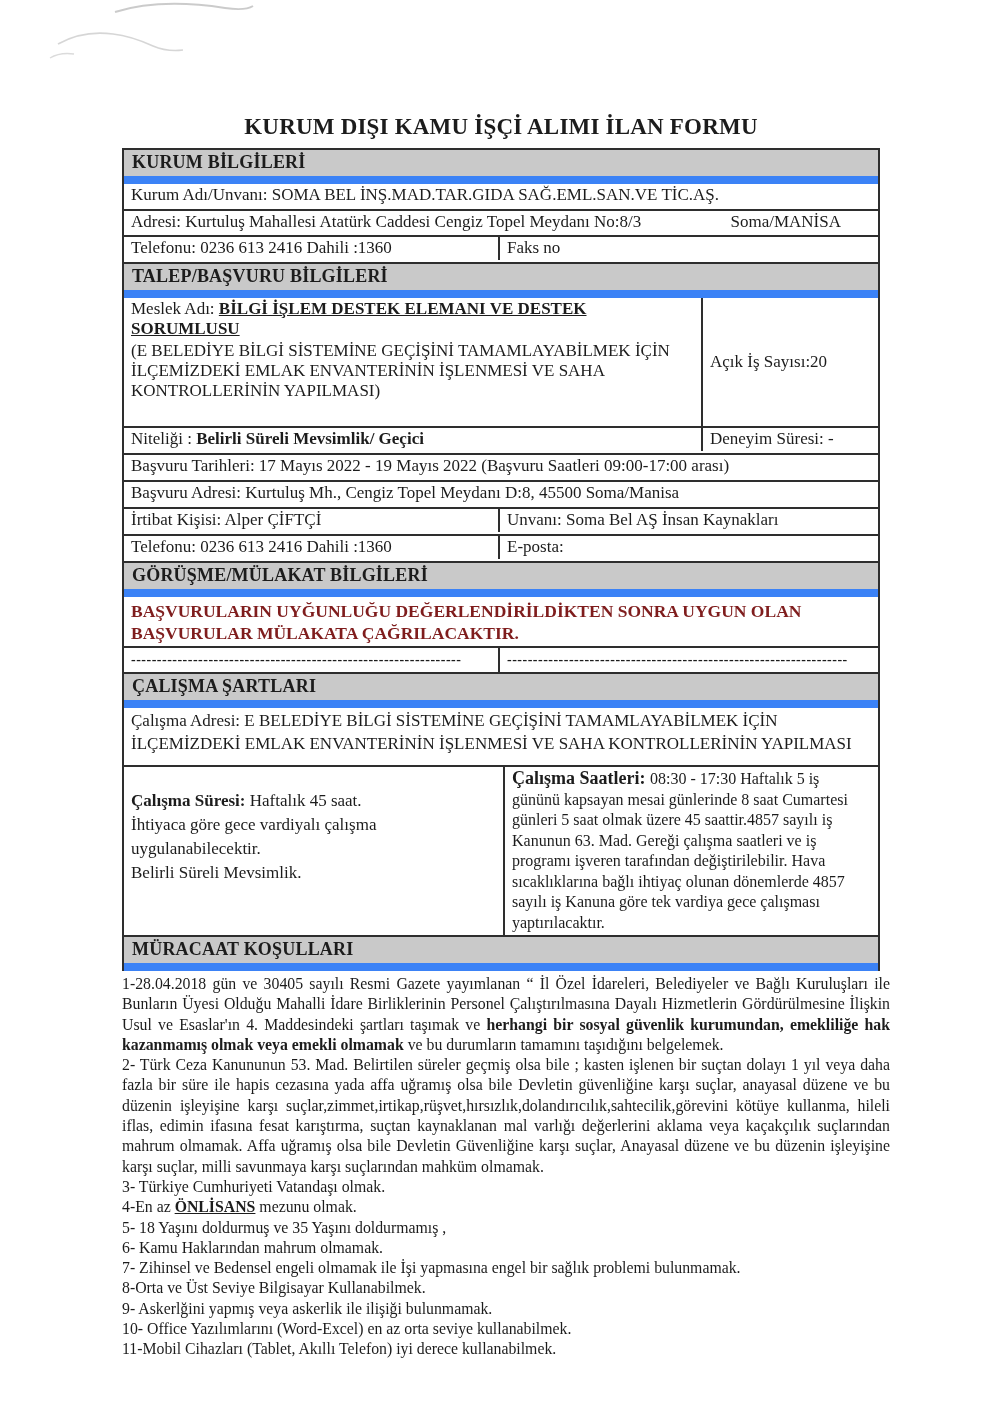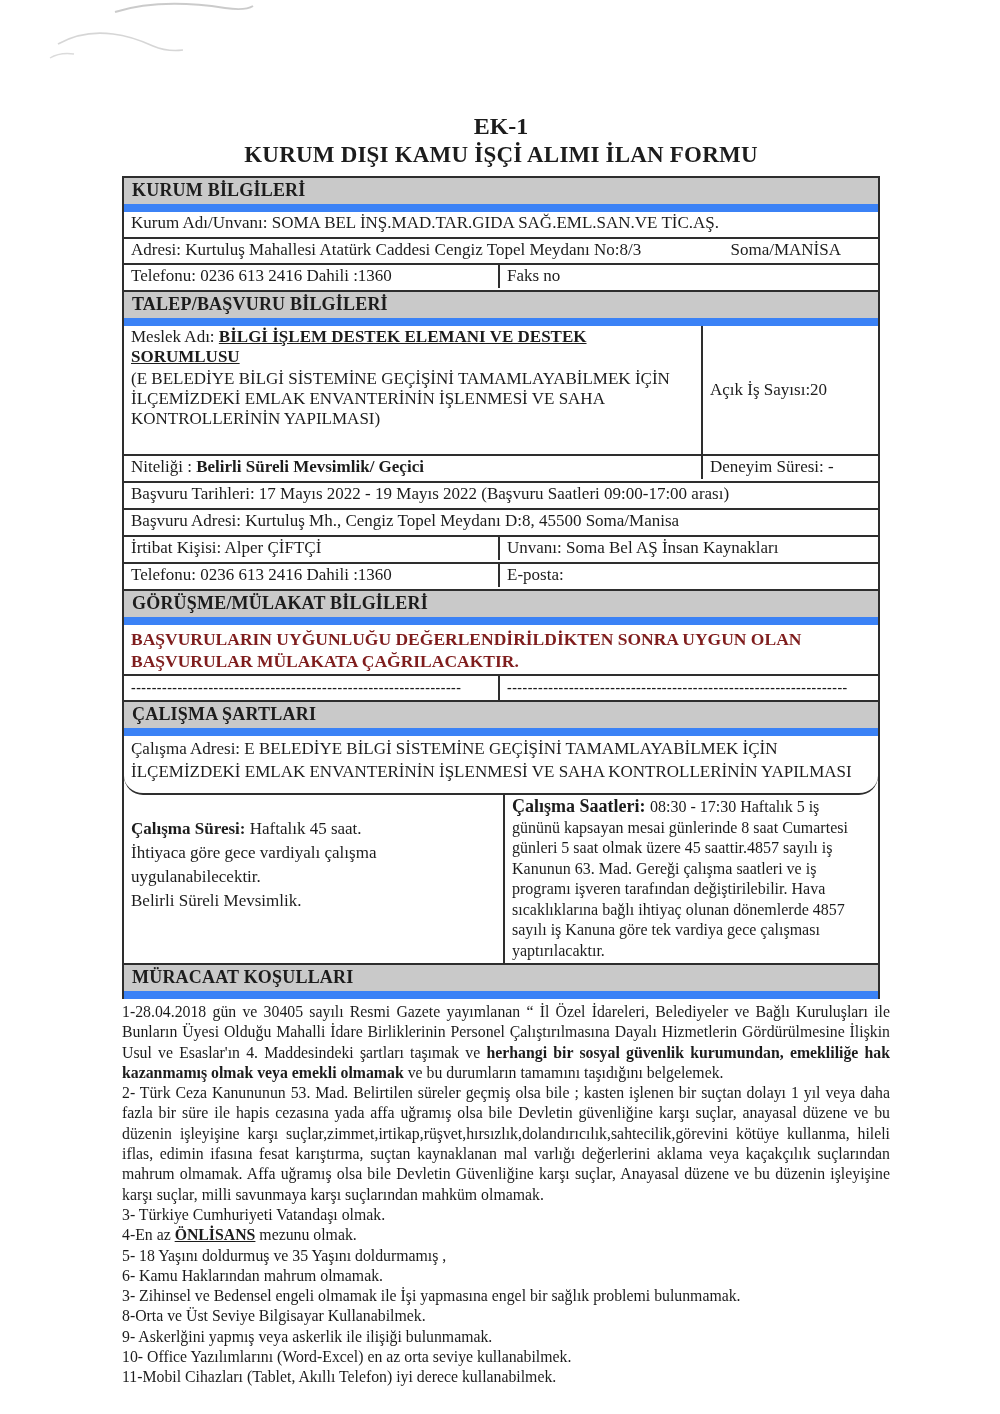--- a/index.html
+++ b/index.html
@@ -45,21 +45,21 @@
   .meslek-par { margin-top:2px; }
 
   .r-notice { min-height:44px; }
   .notice {
     color:#7f1d1d; font-weight:bold; font-size:17.5px; line-height:22px;
     padding-top:3px;
   }
   .r-dash { min-height:24px; font-weight:bold; }
   .dash-cell { overflow:hidden; white-space:nowrap; letter-spacing:.5px; font-size:14px; padding-top:4px; }
 
-  .r-cadres { min-height:57px; line-height:23px;border-radius:19px; }
+  .r-cadres { min-height:57px; line-height:23px; }
   .r-sure   { min-height:160px; }
   .cell-sure { flex:0 0 379px; padding-top:22px; line-height:24px; }
   .cell-saat { flex:1; font-size:16px; line-height:20.5px; padding-top:1px; }
   .saat-label { font-size:18px; }
 
   .mur-body { width:768px; margin-top:3px; font-size:15.8px; line-height:20.3px; }
   .mur-p { text-align:justify; }
   .mur-item { white-space:nowrap; }
 </style>
 </head>
@@ -68,21 +68,20 @@
 <div class="page">
 
   <svg class="artifact" width="300" height="90">
     <path d="M95,12 q45,-14 110,-4 q20,3 28,-2" stroke="#8d8d8d" stroke-width="2" fill="none"></path>
     <path d="M38,44 q25,-14 55,-10 q18,2 40,12 q14,6 30,4" stroke="#a5a5a5" stroke-width="1.6" fill="none"></path>
     <path d="M30,58 q10,-6 24,-4" stroke="#b0b0b0" stroke-width="1.4" fill="none"></path>
   </svg>
 
   <div class="content">
 
-    <div class="doc-tag">EK-1</div>
     <div class="doc-title">KURUM DIŞI KAMU İŞÇİ ALIMI İLAN FORMU</div>
 
     <div class="tbl">
 
       <div class="sec-head">KURUM BİLGİLERİ</div>
       <div class="row r-line">
         <div class="cell">Kurum Adı/Unvanı: SOMA BEL İNŞ.MAD.TAR.GIDA SAĞ.EML.SAN.VE TİC.AŞ.</div>
       </div>
       <div class="row r-adres">
         <div class="cell" style="display:flex;flex:1;">
@@ -161,21 +160,21 @@
       <div class="mur-p">
         <span>1-28.04.2018 gün ve 30405 sayılı Resmi Gazete yayımlanan “ İl Özel İdareleri, Belediyeler ve Bağlı Kuruluşları ile Bunların Üyesi Olduğu Mahalli İdare Birliklerinin Personel Çalıştırılmasına Dayalı Hizmetlerin Gördürülmesine İlişkin Usul ve Esaslar'ın 4. Maddesindeki şartları taşımak ve </span><span class="bold">herhangi bir sosyal güvenlik kurumundan, emekliliğe hak kazanmamış olmak veya emekli olmamak</span><span> ve bu durumların tamamını taşıdığını belgelemek.</span>
       </div>
       <div class="mur-p">2- Türk Ceza Kanununun 53. Mad. Belirtilen süreler geçmiş olsa bile ; kasten işlenen bir suçtan dolayı 1 yıl veya daha fazla bir süre ile hapis cezasına yada affa uğramış olsa bile Devletin güvenliğine karşı suçlar, anayasal düzene ve bu düzenin işleyişine karşı suçlar,zimmet,irtikap,rüşvet,hırsızlık,dolandırıcılık,sahtecilik,görevini kötüye kullanma, hileli iflas, edimin ifasına fesat karıştırma, suçtan kaynaklanan mal varlığı değerlerini aklama veya kaçakçılık suçlarından mahrum olmamak. Affa uğramış olsa bile Devletin Güvenliğine karşı suçlar, Anayasal düzene ve bu düzenin işleyişine karşı suçlar, milli savunmaya karşı suçlarından mahküm olmamak.</div>
       <div class="mur-item">3- Türkiye Cumhuriyeti Vatandaşı olmak.</div>
       <div class="mur-item">
         <span>4-En az  </span><span class="bold u">ÖNLİSANS</span><span> mezunu olmak.</span>
       </div>
       <div class="mur-item">5- 18 Yaşını doldurmuş ve 35 Yaşını doldurmamış ,</div>
       <div class="mur-item">6- Kamu Haklarından mahrum olmamak.</div>
-      <div class="mur-item">3- Zihinsel ve Bedensel engeli olmamak  ile İşi yapmasına engel bir sağlık problemi bulunmamak.</div>
+      <div class="mur-item">7- Zihinsel ve Bedensel engeli olmamak  ile İşi yapmasına engel bir sağlık problemi bulunmamak.</div>
       <div class="mur-item">8-Orta ve Üst Seviye Bilgisayar Kullanabilmek.</div>
       <div class="mur-item">9- Askerlğini yapmış veya askerlik ile ilişiği bulunmamak.</div>
       <div class="mur-item">10- Office Yazılımlarını (Word-Excel) en az orta seviye kullanabilmek.</div>
       <div class="mur-item">11-Mobil Cihazları (Tablet, Akıllı Telefon) iyi derece kullanabilmek.</div>
     </div>
 
   </div>
 </div>
 
 </body></html>

